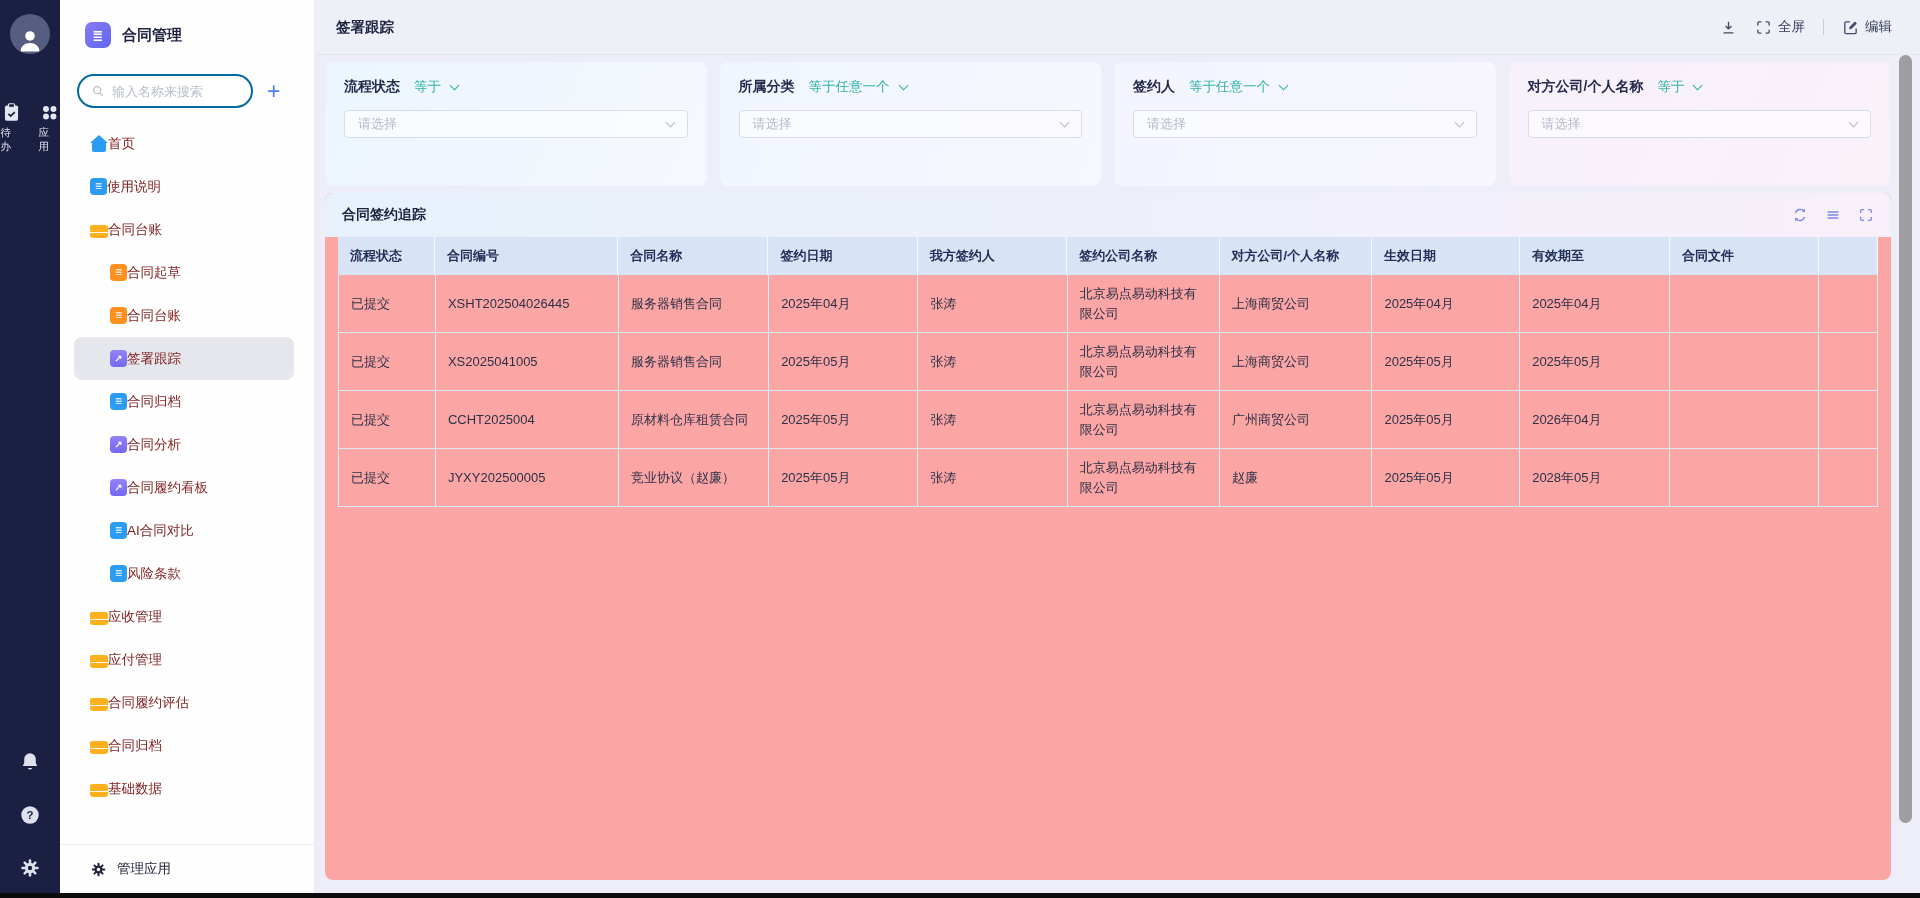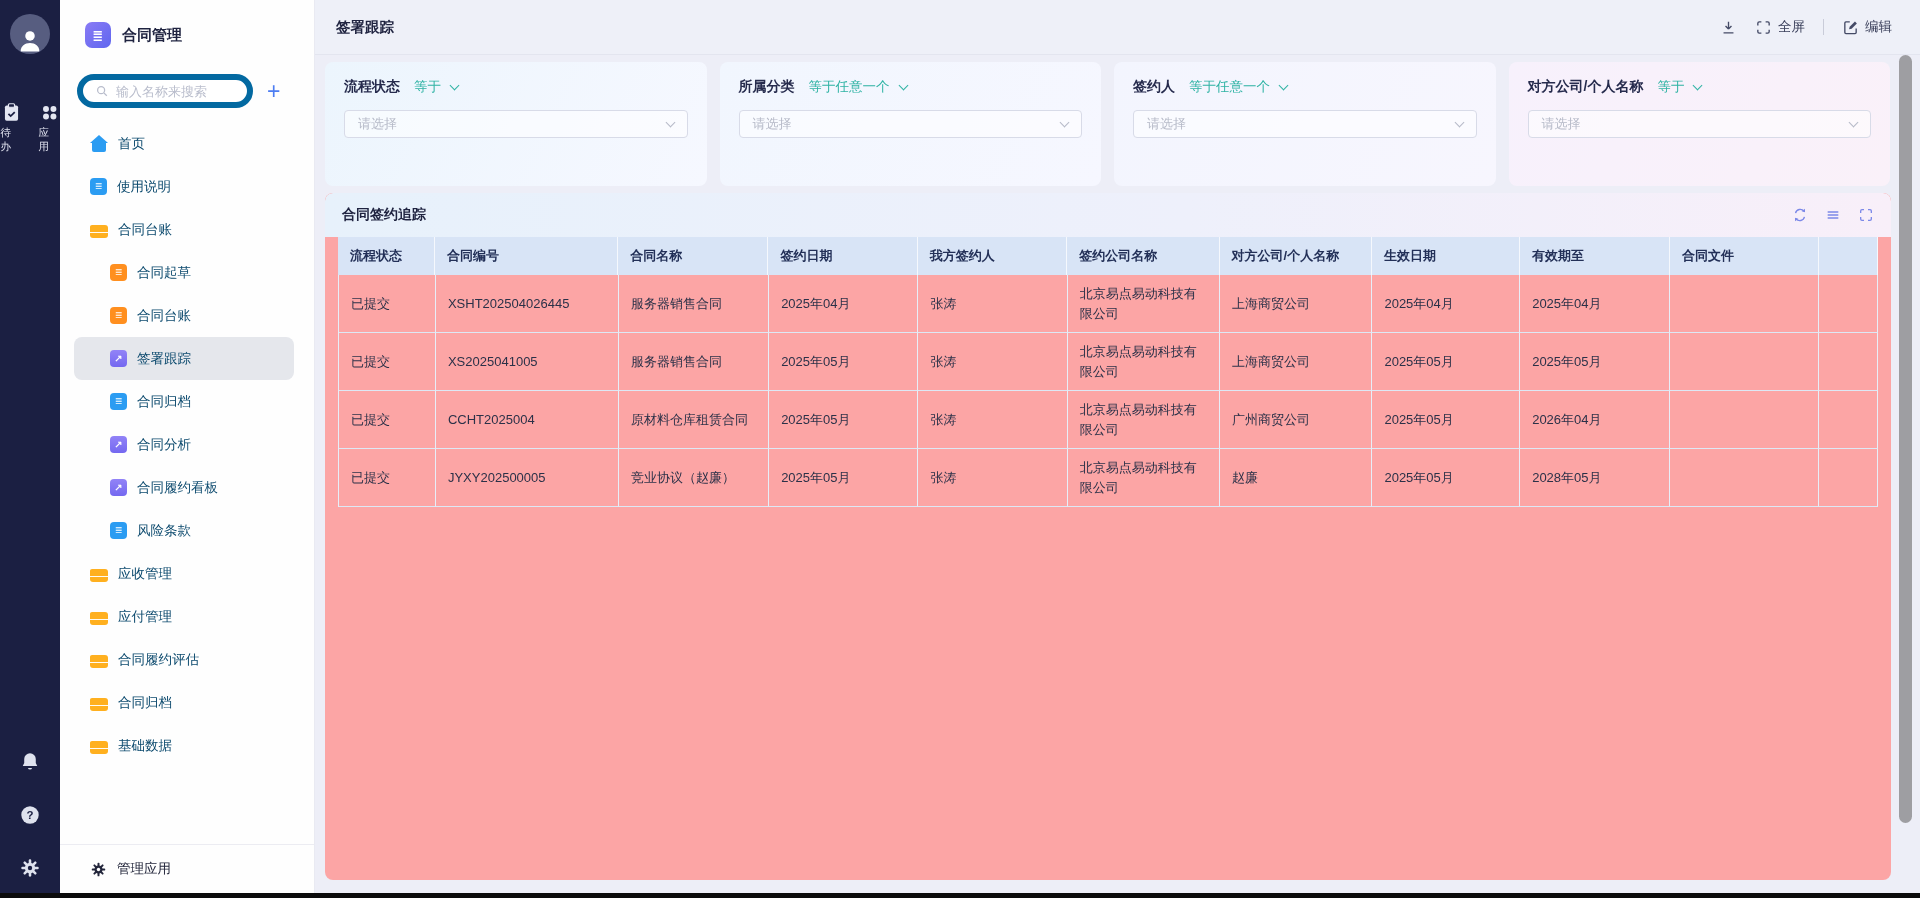--- a/index.html
+++ b/index.html
@@ -24,30 +24,30 @@
   
   .sidebar { position:absolute; left:60px; top:0; bottom:5px; width:255px;
     background:#fefefe; border-right:1px solid #e9eaf2; display:flex; flex-direction:column; }
   .sb-header { display:flex; align-items:center; gap:11px; padding:22px 0 0 25px; }
   .app-icon { width:26px; height:26px; border-radius:7px;
     background:linear-gradient(135deg,#8a7bf5,#5f66ef);
     display:flex; align-items:center; justify-content:center; color:#fff;
     font-size:13px; font-weight:bold; flex:0 0 auto; }
   .app-title { font-size:15px; font-weight:bold; color:#1f2340; }
   .sb-search { display:flex; align-items:center; margin:26px 0 0 17px; gap:14px; }
-  .search-pill { width:176px; height:34px; border:6px solid #0369a1; border-radius:17px;
+  .search-pill { width:176px; height:34px; border:2px solid #0369a1; border-radius:17px;
     background:#fff; display:flex; align-items:center; padding:0 12px; gap:7px; }
   .search-pill svg { width:14px; height:14px; flex:0 0 auto; }
   .search-pill input { border:none; outline:none; width:100%; font-size:13px; color:#3a3f58;
     font-family:inherit; background:transparent; }
   .search-pill input::placeholder { color:#b9bdcc; }
   .add-btn { font-size:23px; color:#4d7df2; font-weight:400; cursor:pointer; line-height:1; }
   .menu { margin-top:14px; flex:1; overflow:hidden; }
-  .menu-item { height:43px; display:flex; align-items:center; gap:10px; cursor:pointer;
-    font-size:13.5px; color:#0c4a6e; }
+  .menu-item { height:43px; display:flex; align-items:center; cursor:pointer;
+    font-size:13.5px; color:#7f1d1d; }
   .menu-item.lvl0 { padding-left:30px; }
   .menu-item.lvl1 { padding-left:50px; }
   .menu-item.selected { background:#e5e7ec; border-radius:8px; margin:0 20px 0 14px; }
   .menu-item.selected.lvl1 { padding-left:36px; }
   .mi-icon { width:18px; height:18px; flex:0 0 auto; position:relative;
     display:flex; align-items:center; justify-content:center; }
   
   .ic-home::before { content:""; position:absolute; top:0; left:0;
     border-left:9px solid transparent; border-right:9px solid transparent;
     border-bottom:8px solid #2b9cf2; }
@@ -234,20 +234,24 @@
     <span class="mi-icon ic-doc-blue"></span>
     <span class="mi-label">合同归档</span>
   </div>
       <div class="menu-item lvl1">
     <span class="mi-icon ic-chart-purple"></span>
     <span class="mi-label">合同分析</span>
   </div>
       <div class="menu-item lvl1">
     <span class="mi-icon ic-chart-purple"></span>
     <span class="mi-label">合同履约看板</span>
+  </div>
+      <div class="menu-item lvl1">
+    <span class="mi-icon ic-doc-blue"></span>
+    <span class="mi-label">AI合同对比</span>
   </div>
       <div class="menu-item lvl1">
     <span class="mi-icon ic-doc-blue"></span>
     <span class="mi-label">风险条款</span>
   </div>
       <div class="menu-item lvl0">
     <span class="mi-icon ic-folder"></span>
     <span class="mi-label">应收管理</span>
   </div>
       <div class="menu-item lvl0">

